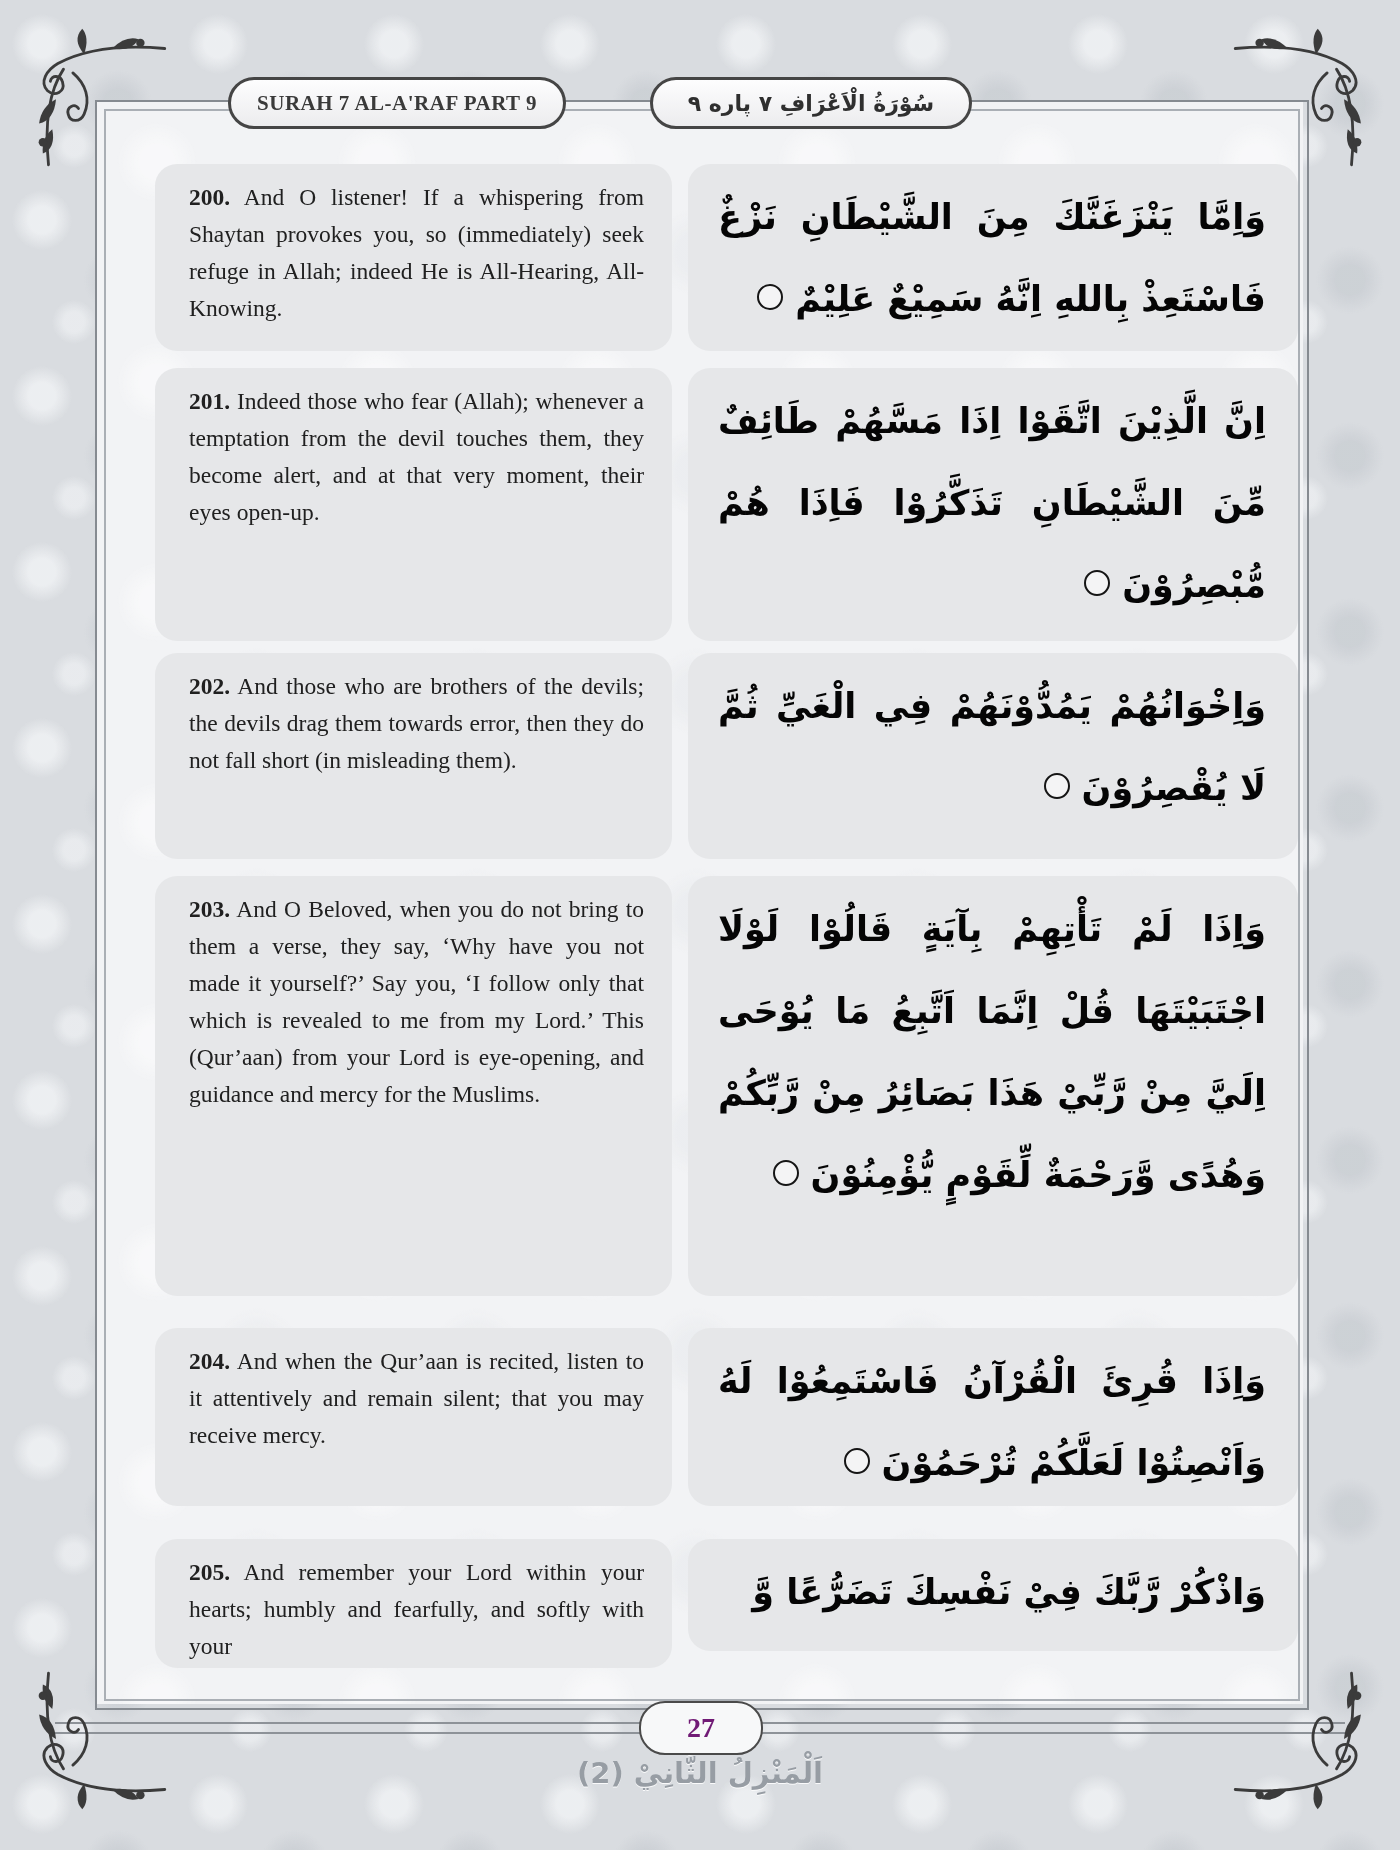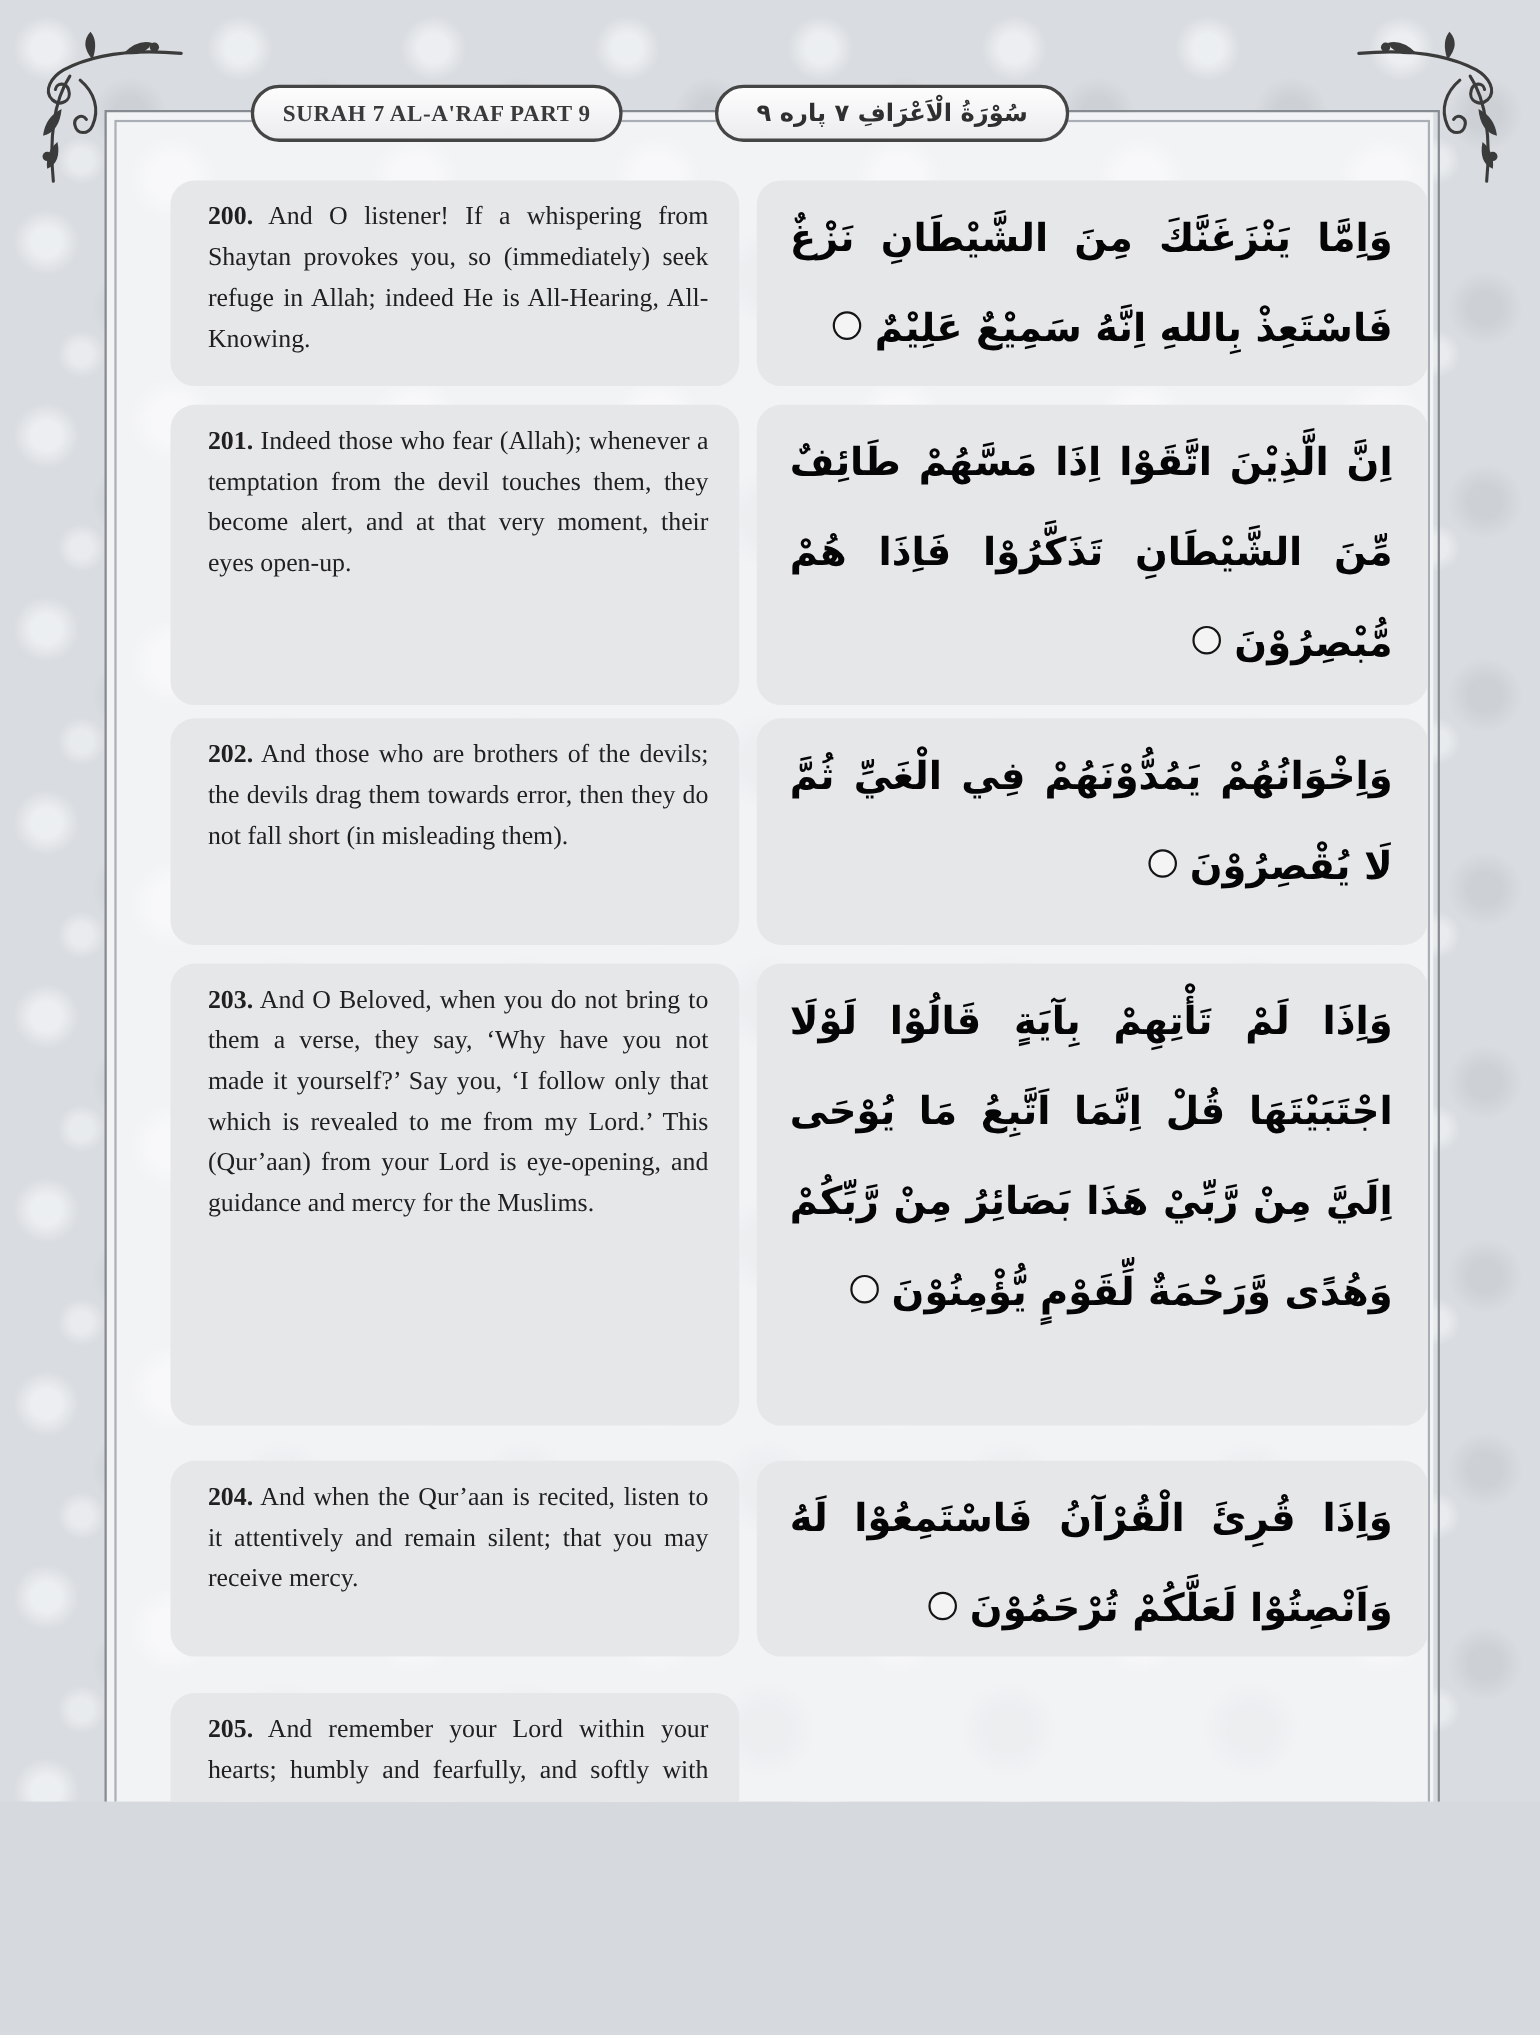--- a/index.html
+++ b/index.html
@@ -1,16 +1,16 @@
 <!DOCTYPE html>
 <html><head>
 <meta charset="utf-8">
 <style>
   html,body{margin:0;padding:0;background:#d6d9dd;}
-  .page{position:relative;width:1400px;height:1638px;overflow:hidden;
+  .page{position:relative;width:1400px;height:1850px;overflow:hidden;
     background-color:#d9dce0;
     background-image:
       radial-gradient(circle 30px at 42px 44px, rgba(243,245,247,.75) 0 13px, rgba(243,245,247,0) 30px),
       radial-gradient(circle 34px at 118px 104px, rgba(178,184,191,.30) 0 15px, rgba(178,184,191,0) 34px),
       radial-gradient(circle 22px at 74px 146px, rgba(245,247,249,.55) 0 10px, rgba(245,247,249,0) 22px);
     background-size:176px 176px;
     font-family:"Liberation Serif", serif;}
   
   .paper{position:absolute;left:97px;top:102px;width:1206px;height:1602px;background:#f2f3f5;
     background-image:radial-gradient(circle 40px at 60px 60px, rgba(255,255,255,.45) 0 18px, rgba(255,255,255,0) 40px),
@@ -154,20 +154,23 @@
       <div class="ar-block">
         <span>وَاِذَا قُرِئَ الْقُرْآنُ فَاسْتَمِعُوْا لَهُ وَاَنْصِتُوْا لَعَلَّكُمْ تُرْحَمُوْنَ</span><span class="ayah"></span>
       </div>
     </div>
 
     <div class="row r6">
       <div class="en-block">
         <span class="vnum">205.</span>
         <span>And remember your Lord within your hearts; humbly and fearfully, and softly with your</span>
       </div>
+      <div class="ar-block ar-short">
+        <span>وَاذْكُرْ رَّبَّكَ فِيْ نَفْسِكَ تَضَرُّعًا وَّ</span>
+      </div>
     </div>
 
   </div>
 
   <div class="footer-line"></div>
   <div class="page-pill">
     <span>27</span>
   </div>
   <div class="manzil">اَلْمَنْزِلُ الثَّانِيْ (2)</div>
 

